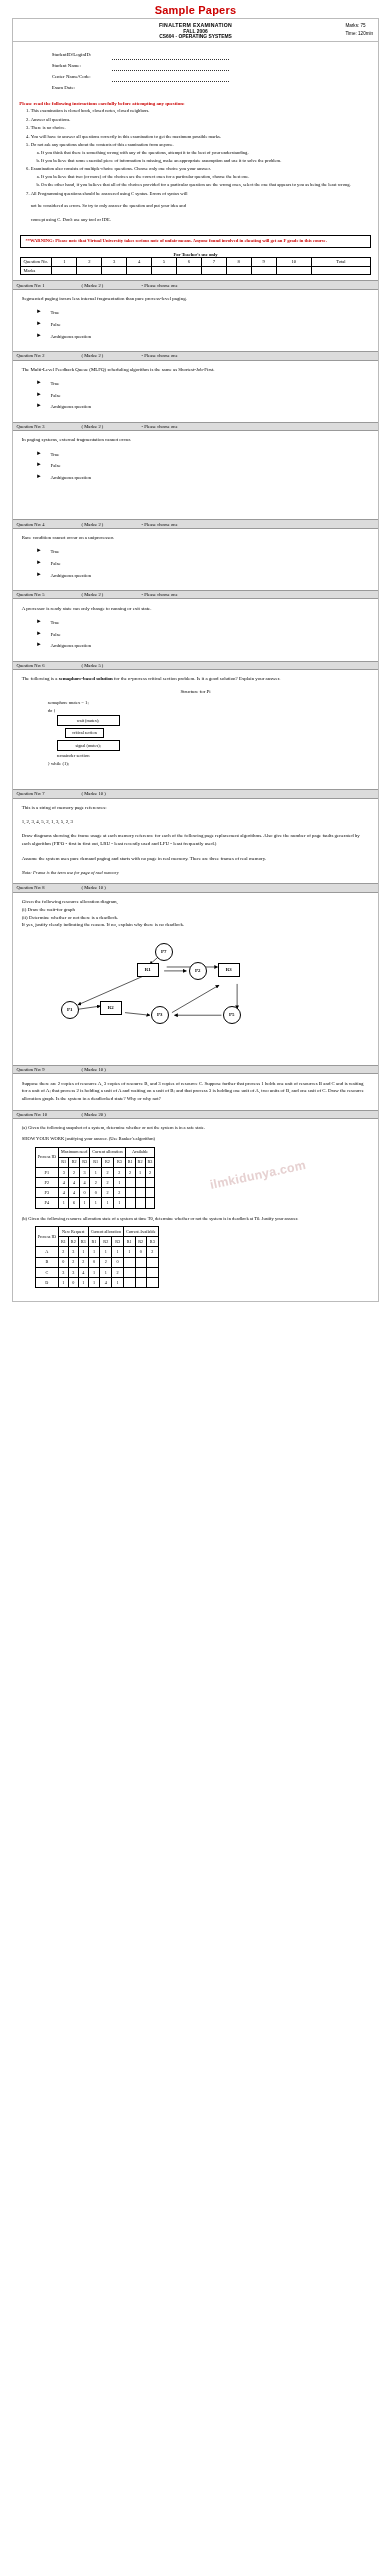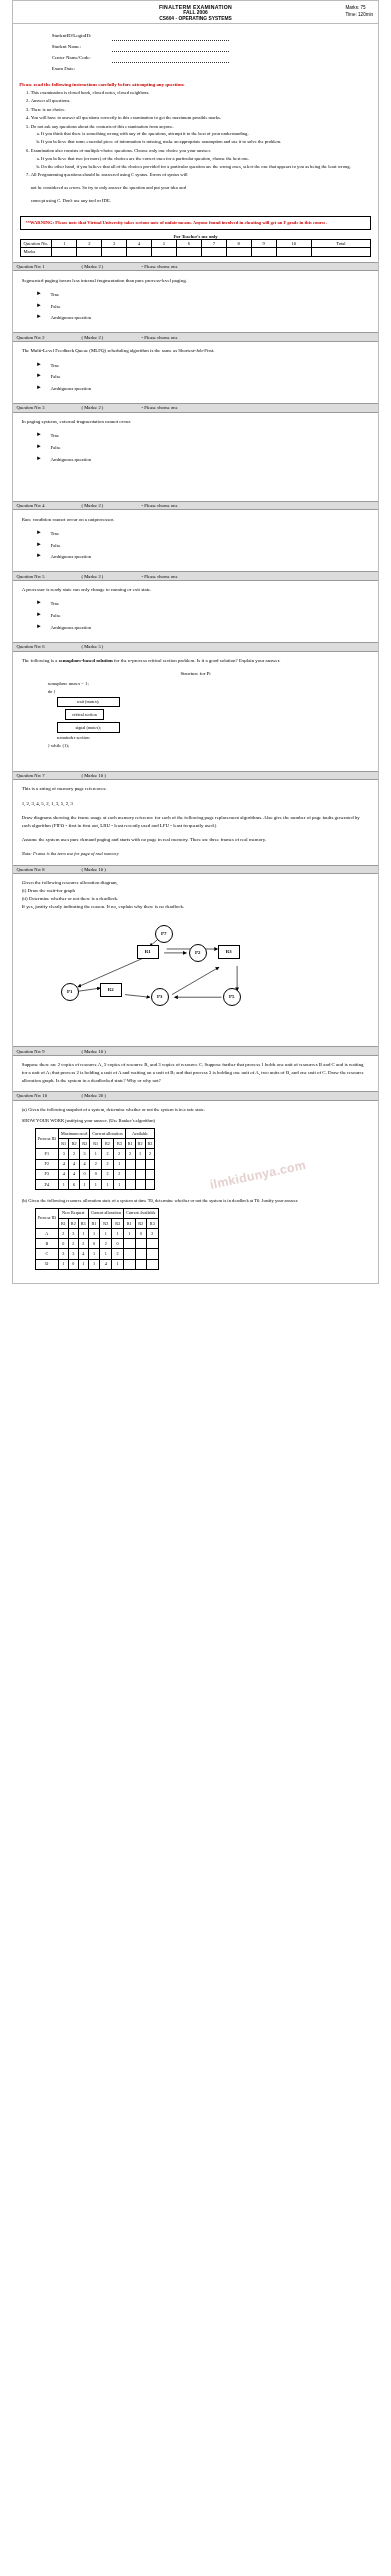--- a/index.html
+++ b/index.html
@@ -114,20 +114,21 @@
   table.alloc { border-collapse:collapse; font-size:4.2px; margin:3.9px 0 6.5px 13px; }
   table.alloc td, table.alloc th { border:0.7px solid #000; text-align:center; padding:0.7px 2px; min-width:8.5px; height:7.8px; font-weight:normal;}
   .qsmall { font-size:4.6px; line-height:7.2px; }
   .bold { font-weight:bold; }
 </style>
 </head>
 <body>
 
 <div class="page">
 
+  <div class="sample-title">Sample Papers</div>
 
   <div class="sheet">
 
     <div class="exam-head head-grid">
       <div class="l1">FINALTERM  EXAMINATION</div>
       <div class="l2">FALL 2006</div>
       <div class="l3">CS604 - OPERATING SYSTEMS</div>
       <div class="head-right">
         <div>Marks: 75</div>
         <div>Time: 120min</div>

